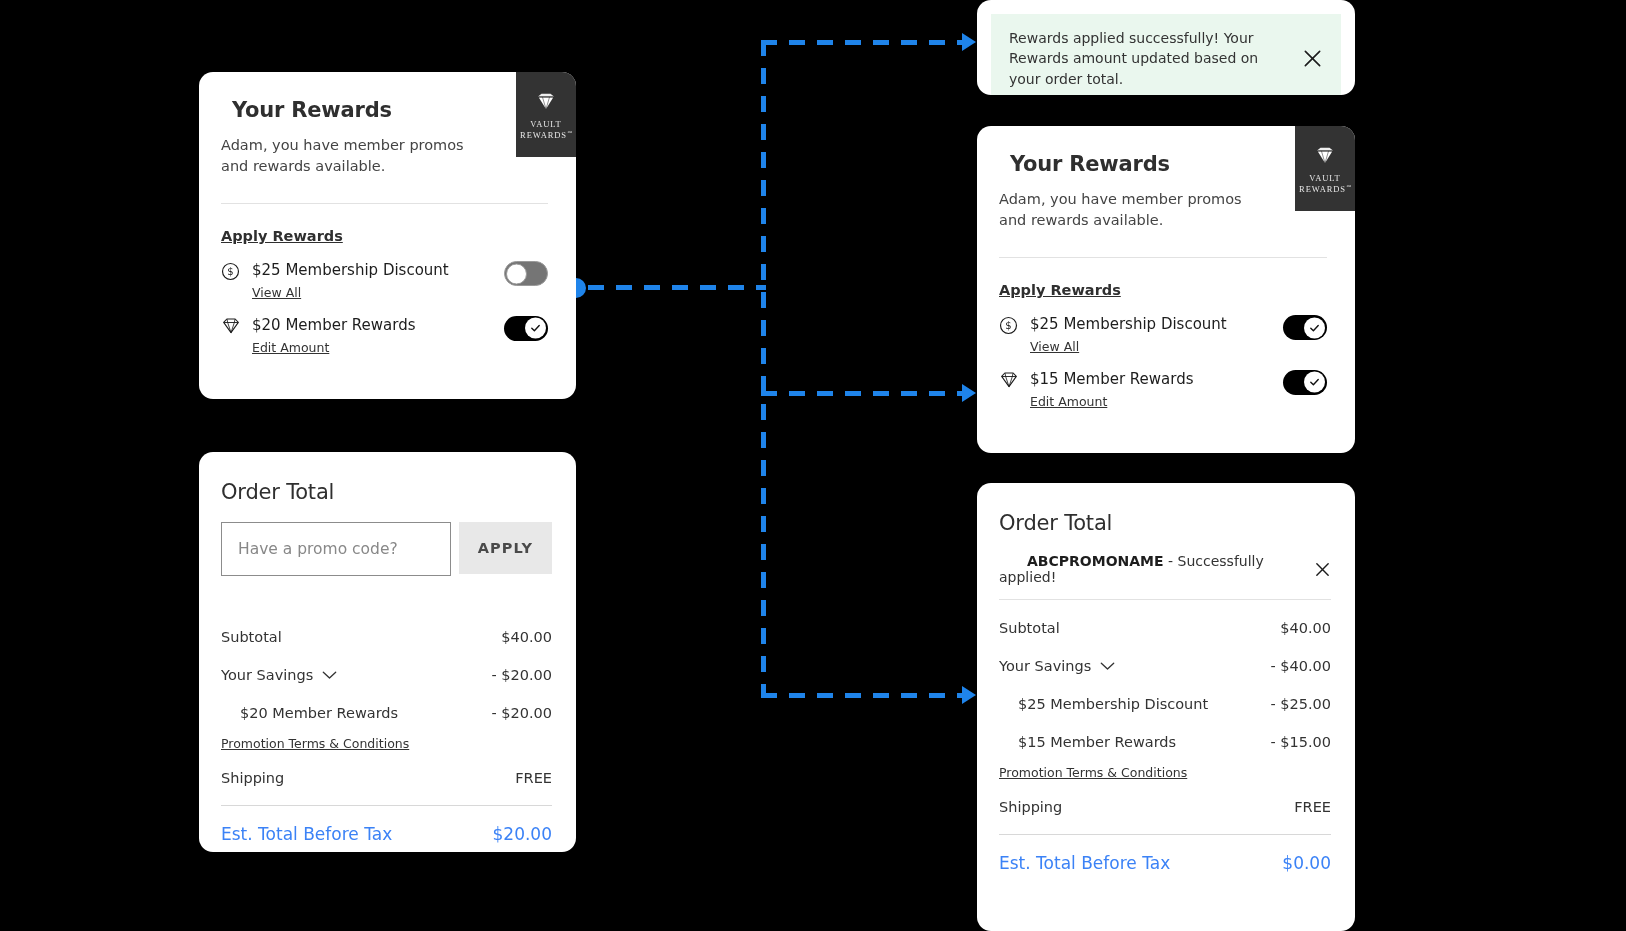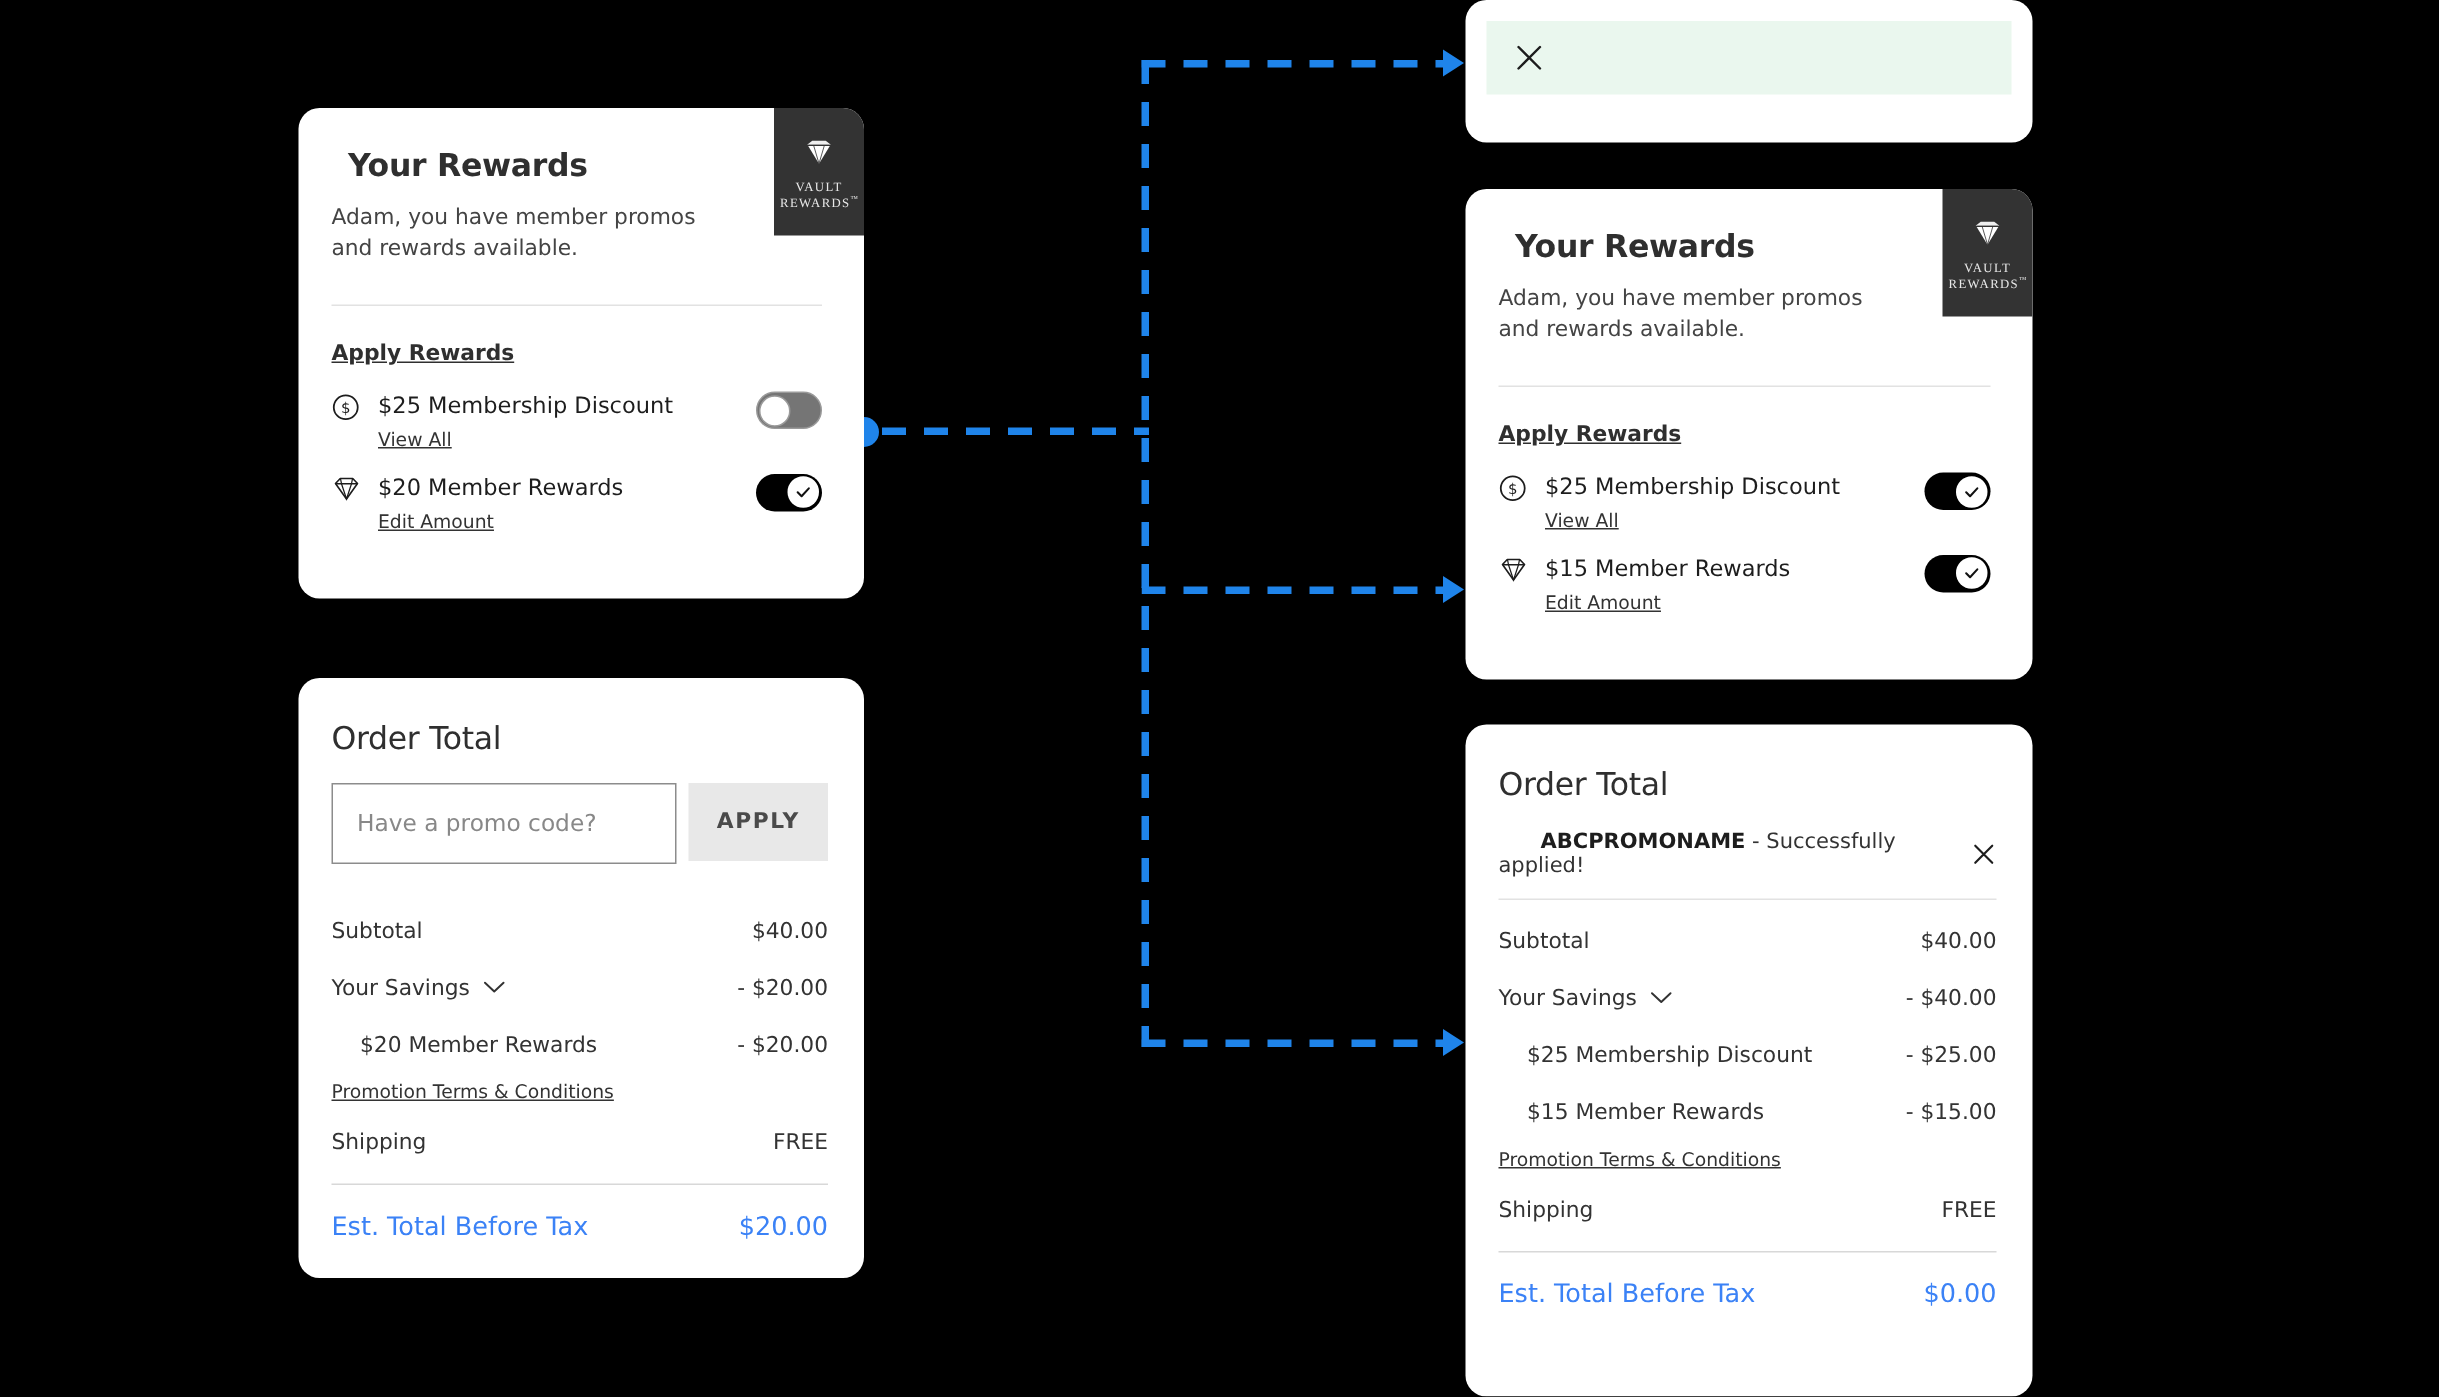--- a/index.html
+++ b/index.html
@@ -96,21 +96,21 @@
     font-family: Liberation Serif, serif;
   }
   .vault-tm { font-size: 5px; vertical-align: super; letter-spacing: 0; }
 
   
   .ot-body { padding: 28px 24px 26px 22px; }
   .ot-title {
     font-size: 21px; font-weight: normal; color: #2f2f2f;
     letter-spacing: -0.2px; margin-bottom: 18px;
   }
-  .promo-row { display: flex; gap: 8px; margin-bottom: 26px; }
+  .promo-row { display: flex; gap: 8px; margin-bottom: 42px; }
   .promo-input {
     flex: 1; height: 54px; border: 1px solid #8c8c8c; background: #fff;
     font-size: 15.5px; color: #333; padding: 0 16px;
     font-family: "DejaVu Sans", "Liberation Sans", sans-serif;
     border-radius: 0;
   }
   .promo-input::placeholder { color: #888; }
   .promo-apply {
     width: 112px; height: 52px; background: #e8e8e8; border: none;
     font-size: 14.5px; font-weight: bold; color: #4a4a4a; letter-spacing: 1.1px;
@@ -286,20 +286,21 @@
       <div class="total-rule"></div>
       <div class="total-line">
         <span class="lbl">Est. Total Before Tax</span>
         <span class="val">$20.00</span>
       </div>
     </div>
   </div>
 
   <div class="card toast-card" style="left:977px; top:0px; width:378px; height:95px;">
     <div class="toast-inner">
+      <span class="toast-msg">Rewards applied successfully! Your Rewards amount updated based on your order total.</span>
       <span class="toast-x">
         <svg width="21" height="21" viewBox="0 0 22 22">
           <path d="M3.5 3.5 L18.5 18.5 M18.5 3.5 L3.5 18.5" stroke="#1d1d1d" stroke-width="1.7" stroke-linecap="round"></path>
         </svg>
       </span>
     </div>
   </div>
 
   <div class="card" style="left:977px; top:126px; width:378px; height:327px;">
     <div class="rw-body">

